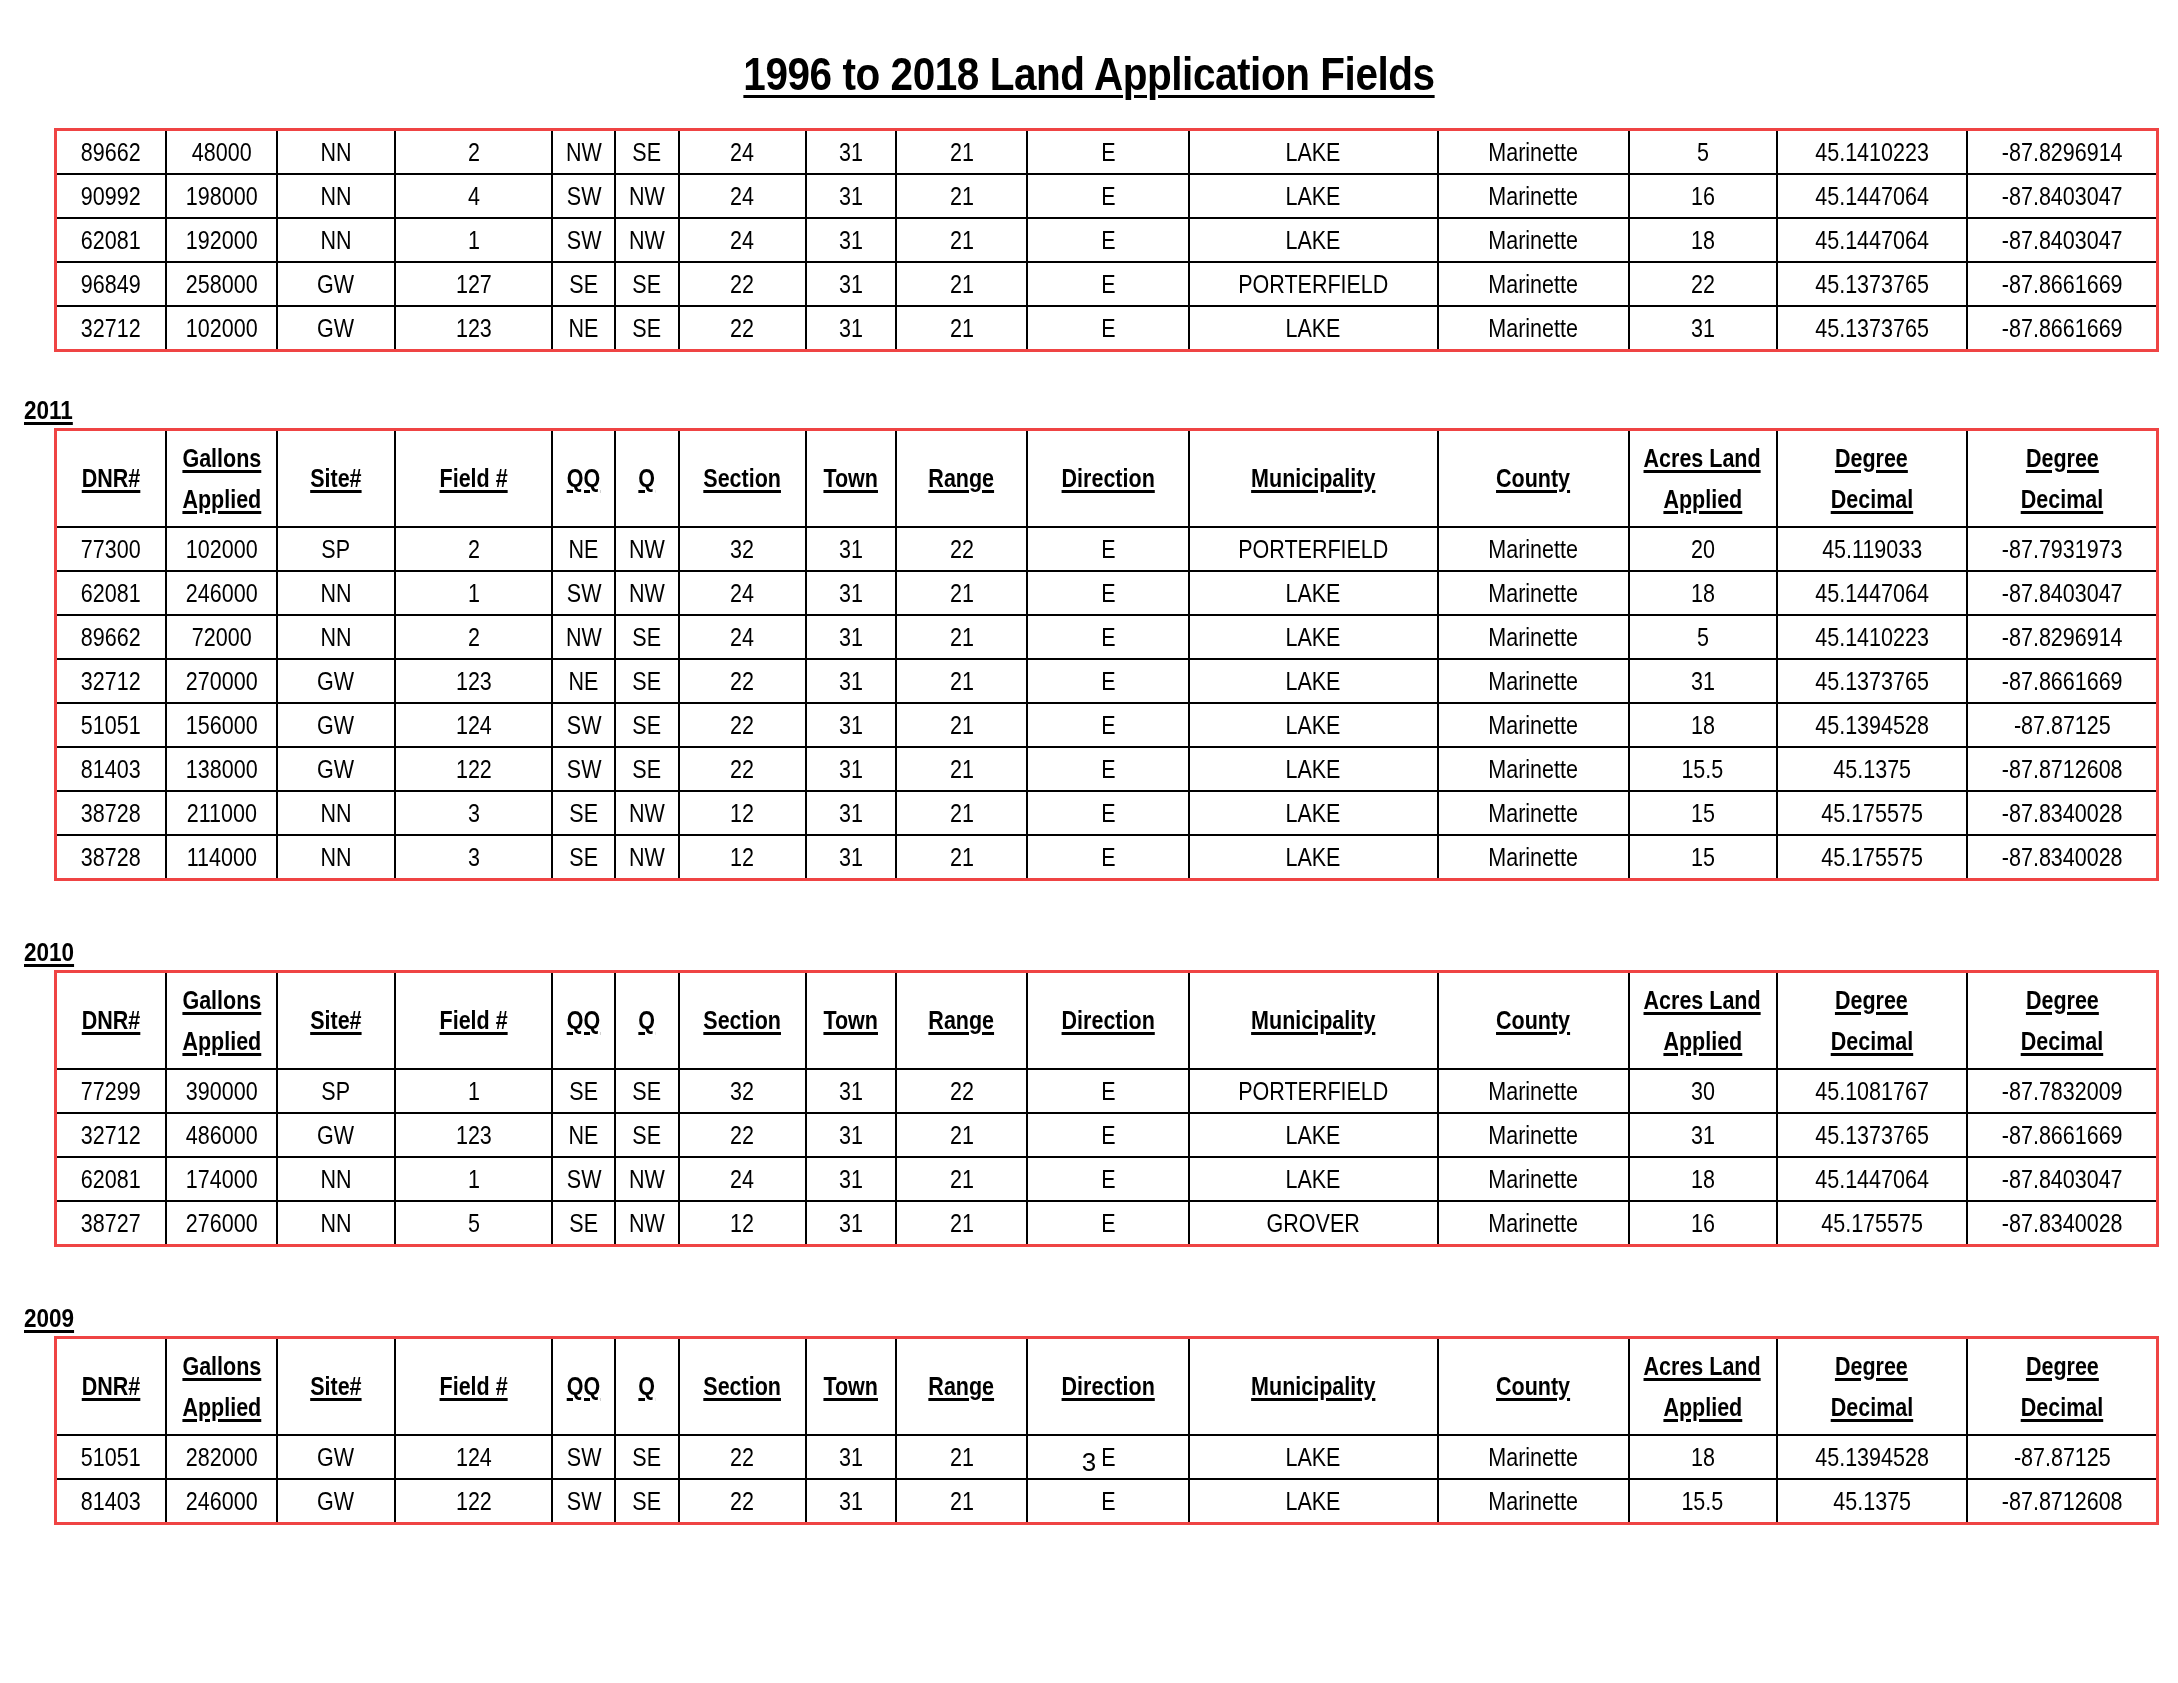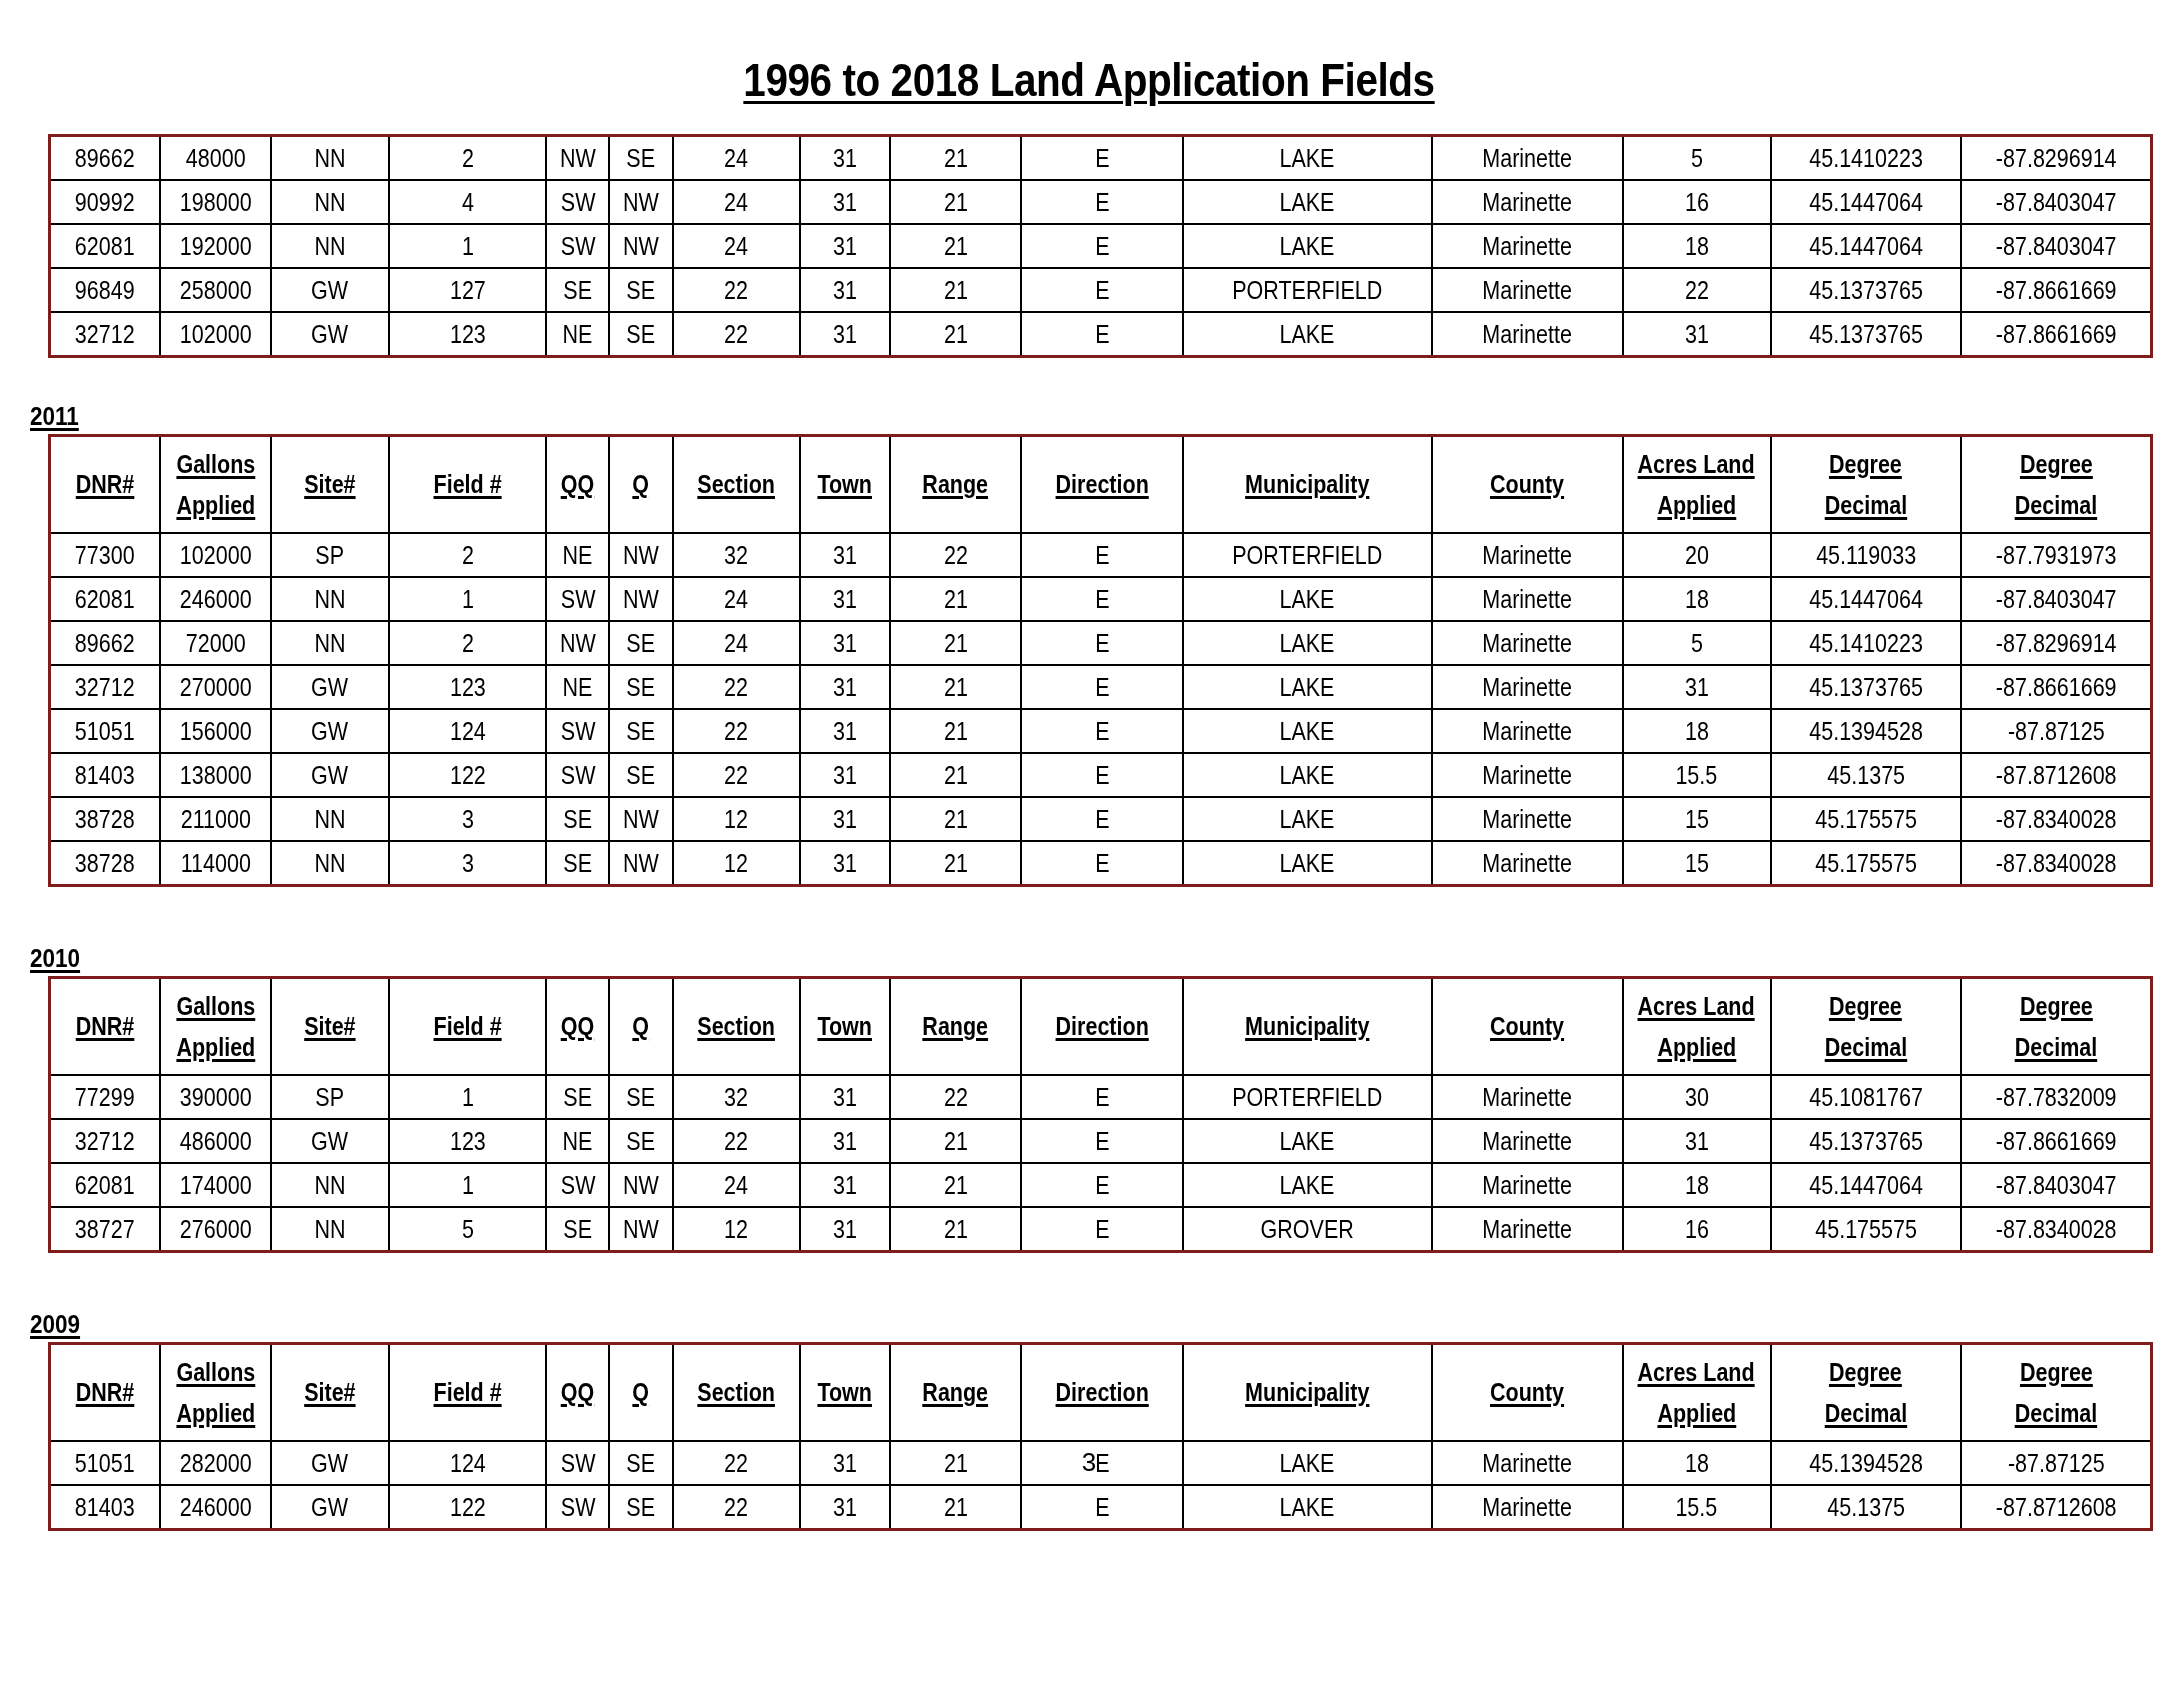--- a/index.html
+++ b/index.html
@@ -13,21 +13,21 @@
     font-family: "Liberation Sans", "DejaVu Sans", sans-serif;
     color: #000000;
     position: relative;
     overflow: hidden;
   }
   .page {
     position: relative;
     width: 2178px;
     height: 1522px;
     box-sizing: border-box;
-    padding: 8px;
+    padding: 2px;
   }
 
   
   .doc-title {
     text-align: center;
     font-size: 46px;
     font-weight: bold;
     letter-spacing: -0.5px;
     padding-top: 48px;
     padding-bottom: 0;
@@ -55,22 +55,22 @@
     transform-origin: left bottom;
   }
 
   
   .tbl-wrap { margin: 0 0 0 0; }
 
   table.lt {
     border-collapse: collapse;
     table-layout: fixed;
     width: 2105px;
-    margin-left: 40px;
-    border: 3px solid #7f1d1d;
+    margin-left: 52px;
+    border: 3px solid #ef4444;
   }
   table.lt td, table.lt th {
     border: 2px solid #000;
     text-align: center;
     vertical-align: middle;
     font-size: 25px;
     font-weight: normal;
     padding: 3px 2px;
     height: 36px;
     line-height: 1.0;

